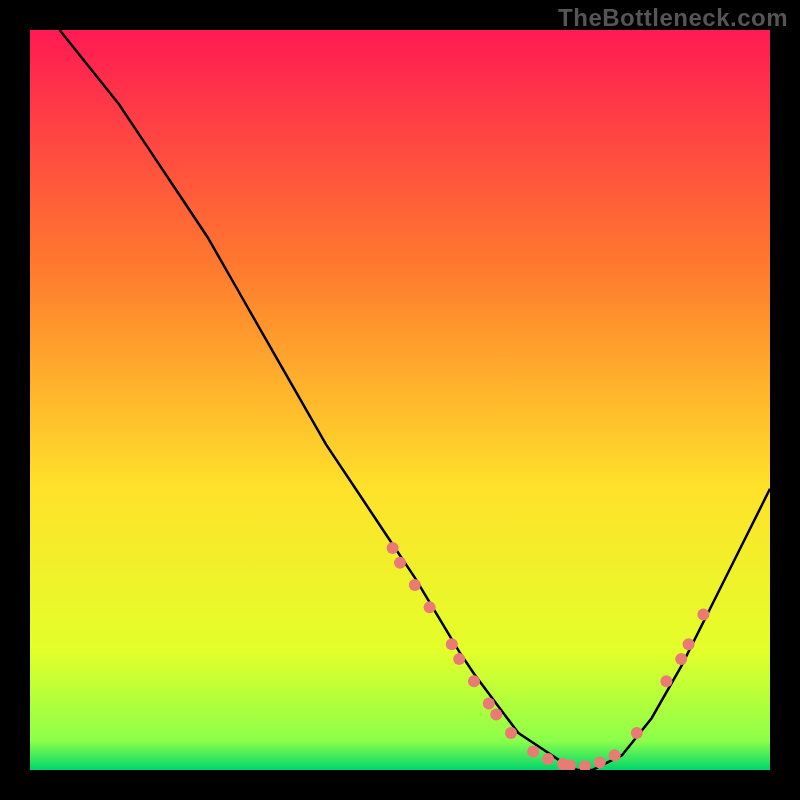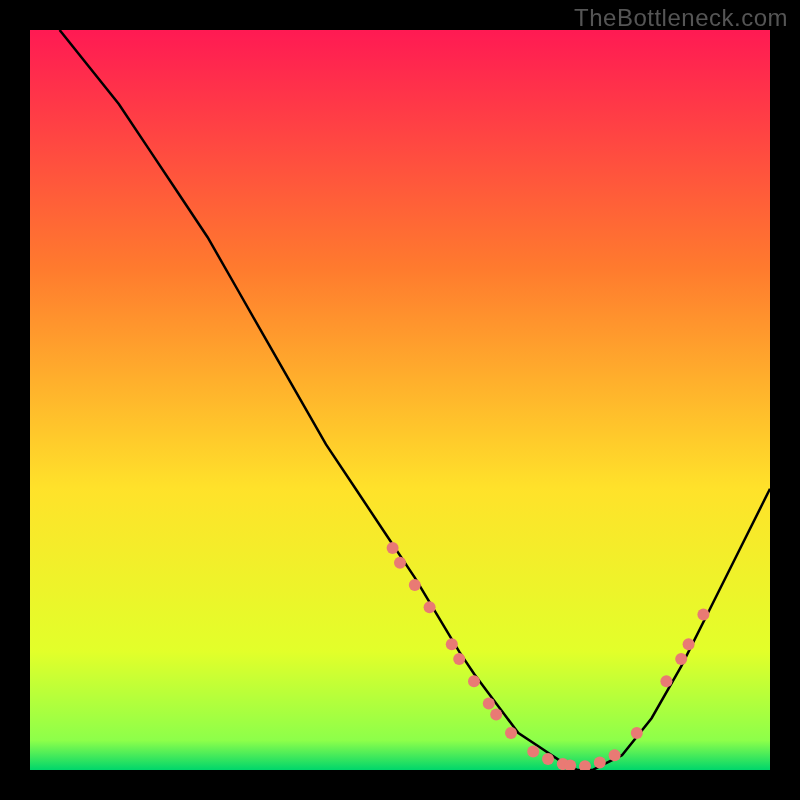--- a/index.html
+++ b/index.html
@@ -16,21 +16,21 @@
     width: 800px;
     height: 800px;
     background: #000;
   }
   .watermark {
     position: absolute;
     top: 4px;
     right: 12px;
     color: #555;
     font-size: 24px;
-    font-weight: normal;
+    font-weight: bold;
     letter-spacing: 0.5px;
     z-index: 5;
   }
   .plot {
     position: absolute;
     left: 30px;
     top: 30px;
     width: 740px;
     height: 740px;
   }

